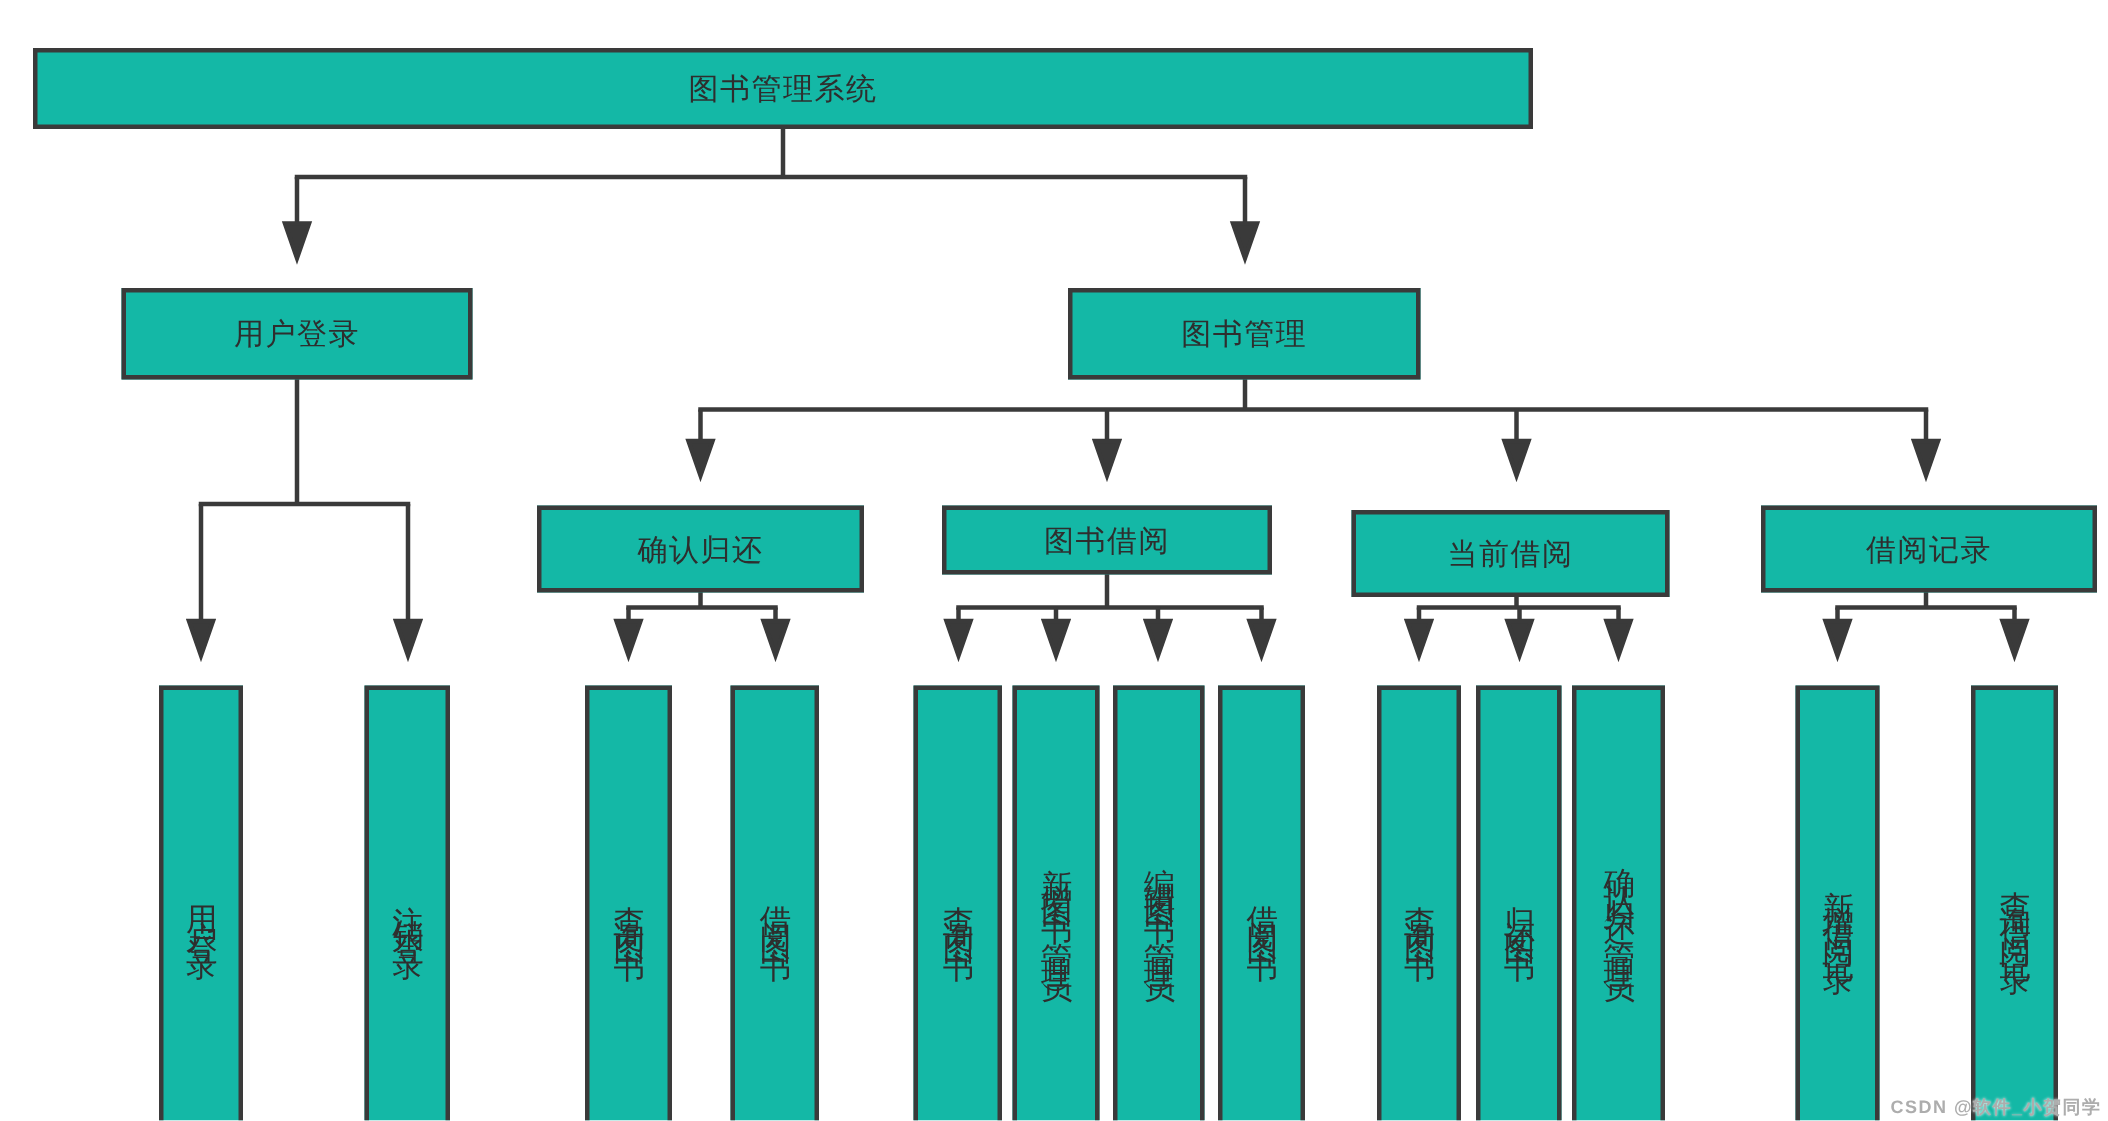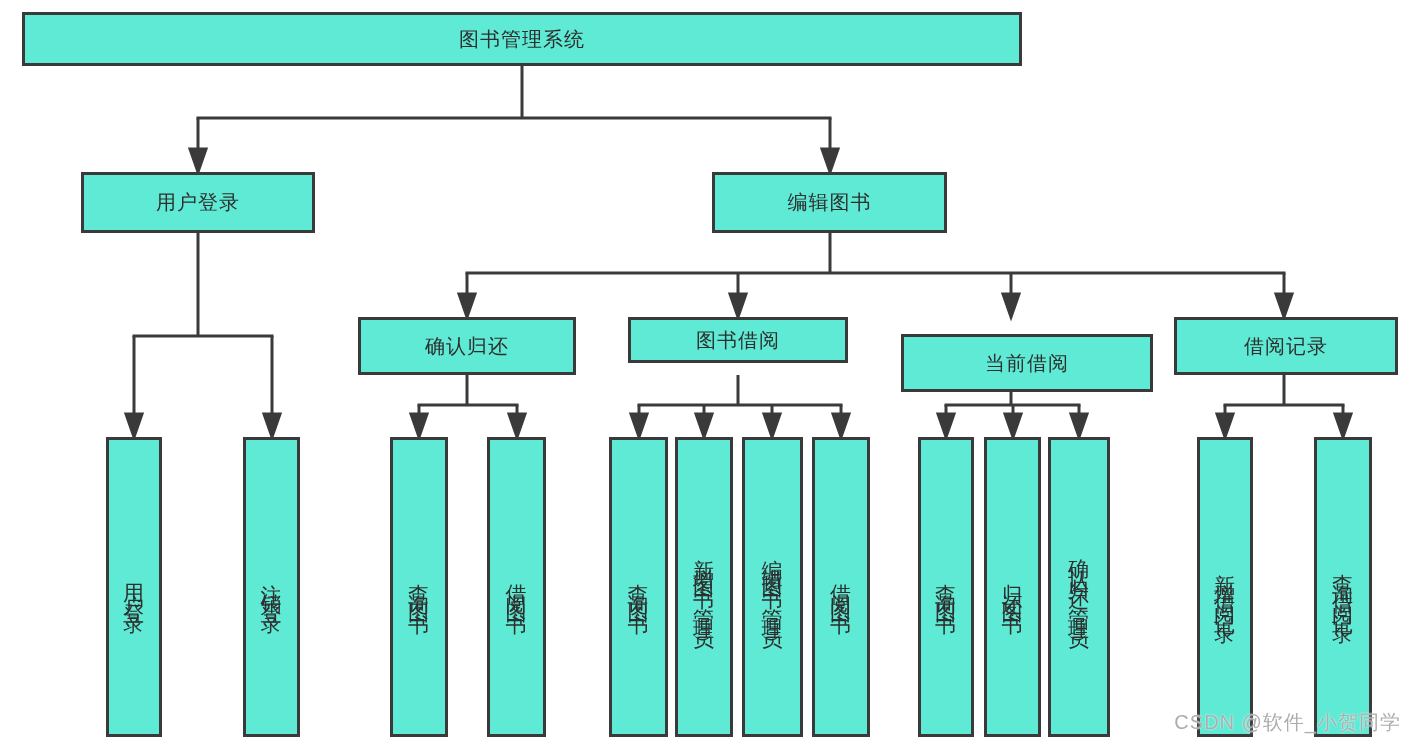--- a/index.html
+++ b/index.html
@@ -13,47 +13,49 @@
     position:relative;
     width:1405px;height:747px;
     background:var(--bg);
     font-family:"Liberation Sans", sans-serif;
     overflow:hidden;
   }
   .wires{position:absolute;left:0;top:0;pointer-events:none;}
   .box{
     position:absolute;
     box-sizing:border-box;
-    background:#5eead4;
+    background:#14b8a6;
     border:3px solid var(--line);
     color:var(--text);
     display:flex;
     align-items:center;
     justify-content:center;
     font-size:20px;
     letter-spacing:1px;
     text-align:right;
     white-space:nowrap;
+    margin-top:20px;
   }
   .vert{
     writing-mode:vertical-rl;
     text-orientation:mixed;
     font-size:21px;
     letter-spacing:10px;
     white-space:normal;
     line-height:1;
   }
   .watermark{
     position:absolute;
-    right:4px;bottom:11px;
-    font-size:20px;
+    right:4px;bottom:0;
+    font-size:12px;
     color:var(--wm);
     letter-spacing:1px;
     text-shadow:0 0 2px #fff;
     z-index:5;
+    font-weight:bold;
   }
 </style>
 </head>
 <body>
 
 <div class="stage">
 
   <svg class="wires" width="1405" height="747" viewBox="0 0 1405 747">
     <g stroke="var(--line)" stroke-width="3" fill="var(--line)">
 
@@ -114,25 +116,25 @@
       <line x1="1225" y1="405" x2="1225" y2="418"></line>
       <polygon points="1217,414 1233,414 1225,437"></polygon>
       <line x1="1343" y1="405" x2="1343" y2="418"></line>
       <polygon points="1335,414 1351,414 1343,437"></polygon>
     </g>
   </svg>
 
   <div class="box" style="left:22px;top:12px;width:1000px;height:54px;">图书管理系统</div>
 
   <div class="box" style="left:81px;top:172px;width:234px;height:61px;">用户登录</div>
-  <div class="box" style="left:712px;top:172px;width:235px;height:61px;">编辑图书</div>
+  <div class="box" style="left:712px;top:172px;width:235px;height:61px;">图书管理</div>
 
   <div class="box" style="left:358px;top:317px;width:218px;height:58px;">确认归还</div>
   <div class="box" style="left:628px;top:317px;width:220px;height:46px;">图书借阅</div>
-  <div class="box" style="left:901px;top:334px;width:252px;height:58px;">当前借阅</div>
+  <div class="box" style="left:901px;top:320px;width:212px;height:58px;">当前借阅</div>
   <div class="box" style="left:1174px;top:317px;width:224px;height:58px;">借阅记录</div>
 
   <div class="box vert" style="left:106px;top:437px;width:56px;height:300px;">用户登录</div>
   <div class="box vert" style="left:243px;top:437px;width:57px;height:300px;">注销登录</div>
 
   <div class="box vert" style="left:390px;top:437px;width:58px;height:300px;">查询图书</div>
   <div class="box vert" style="left:487px;top:437px;width:59px;height:300px;">借阅图书</div>
 
   <div class="box vert" style="left:609px;top:437px;width:59px;height:300px;">查询图书</div>
   <div class="box vert" style="left:675px;top:437px;width:58px;height:300px;">新增图书（管理员）</div>

